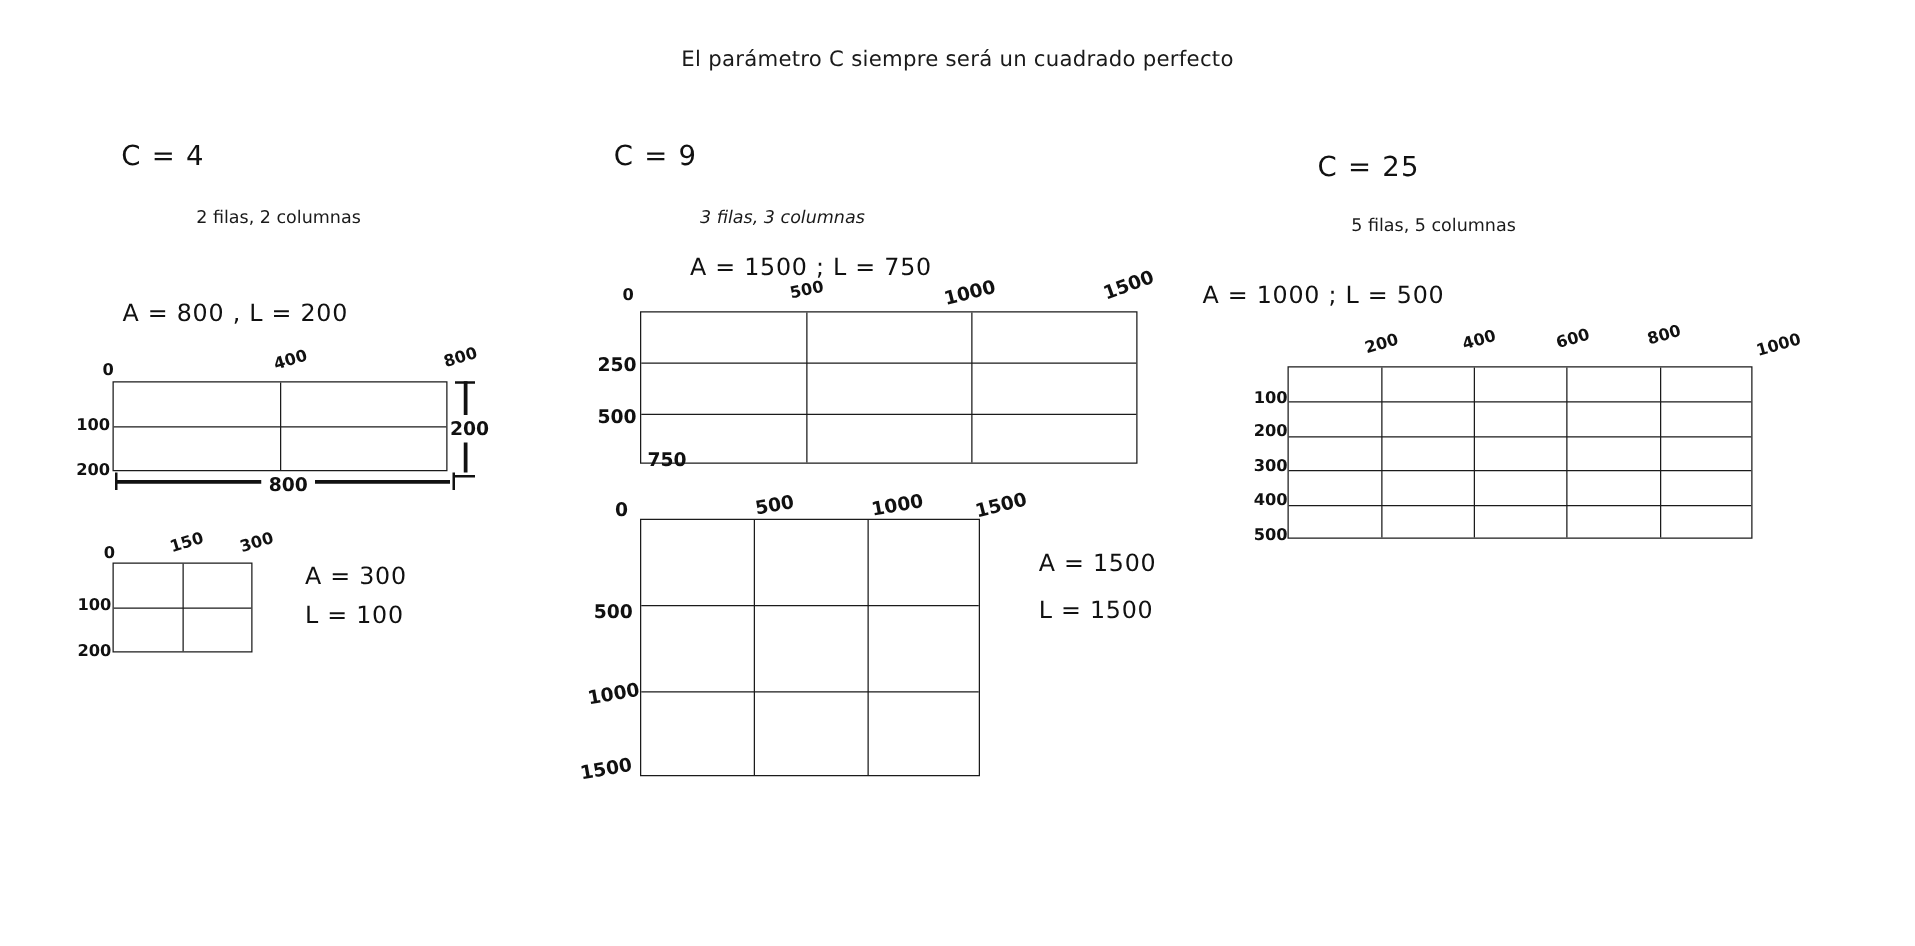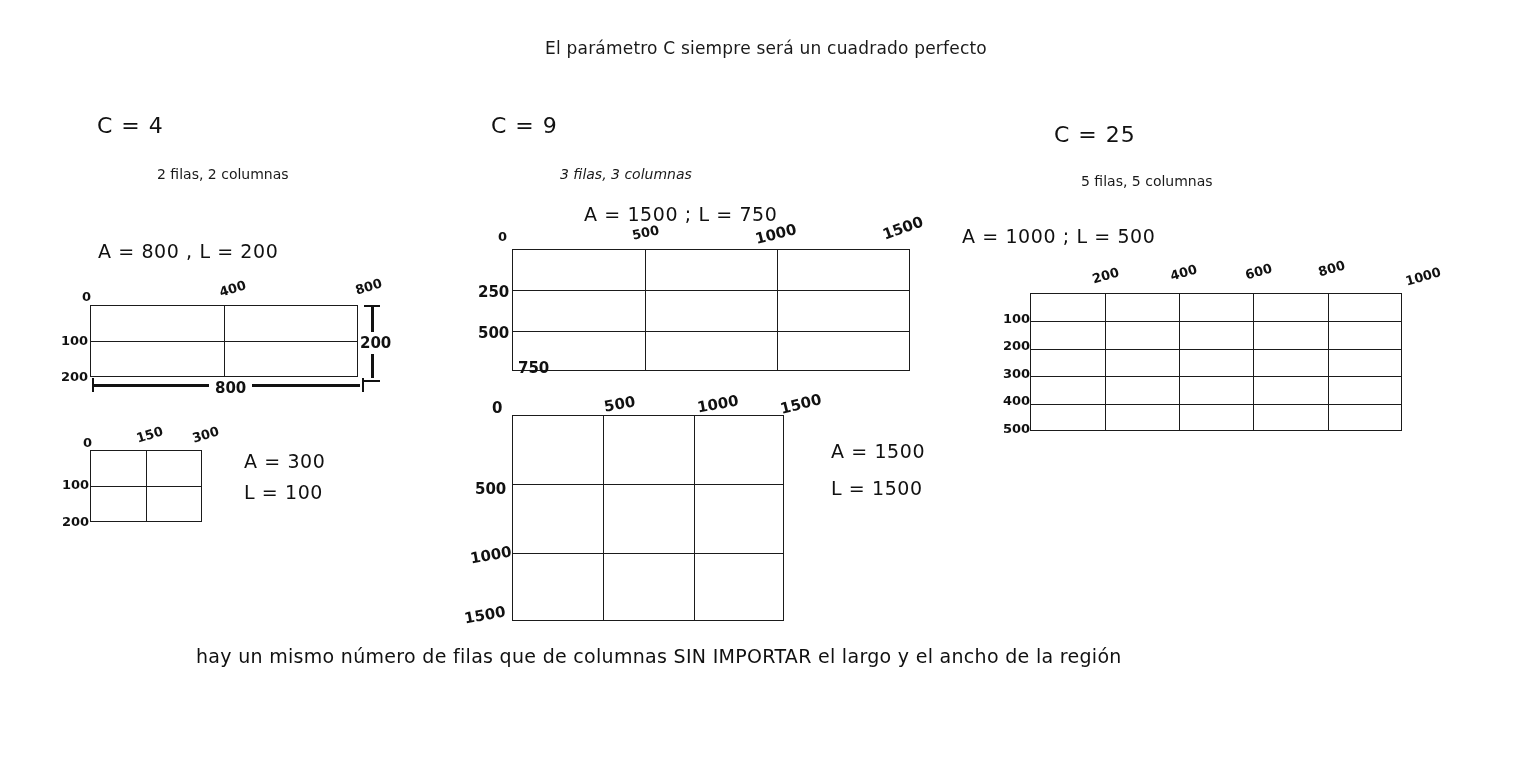--- a/index.html
+++ b/index.html
@@ -113,21 +113,21 @@
 <div class="abs tick" style="left:136px; top:427px; transform:rotate(-17deg);">150</div>
 <div class="abs tick" style="left:192px; top:427px; transform:rotate(-17deg);">300</div>
 <div class="abs tick" style="left:62px; top:477px;">100</div>
 <div class="abs tick" style="left:62px; top:514px;">200</div>
 
 <div class="abs note" style="left:244px; top:450px;">A = 300</div>
 <div class="abs note" style="left:244px; top:481px;">L = 100</div>
 
 <div class="abs case-label" style="left:491px; top:113px;">C = 9</div>
 <div class="abs case-sub" style="left:560px; top:166px;font-style:italic;">3 filas, 3 columnas</div>
-<div class="abs note" style="left:584px; top:203px;text-align:center;">A = 1500 ;  L = 750</div>
+<div class="abs note" style="left:552px; top:203px;text-align:center;">A = 1500 ;  L = 750</div>
 
 <div class="grid" style="left:512px; top:249px; width:398px; height:122px;">
   <div class="gl h" style="top:40px;"></div>
   <div class="gl h" style="top:81px;"></div>
   <div class="gl v" style="left:132px;"></div>
   <div class="gl v" style="left:264px;"></div>
 </div>
 <div class="abs tick" style="left:498px; top:229px;">0</div>
 <div class="abs tick" style="left:632px; top:225px; transform:rotate(-12deg);">500</div>
 <div class="abs tick big" style="left:755px; top:225px; transform:rotate(-14deg);">1000</div>
@@ -172,14 +172,13 @@
 <div class="abs tick" style="left:1245px; top:264px; transform:rotate(-16deg);">600</div>
 <div class="abs tick" style="left:1318px; top:261px; transform:rotate(-16deg);">800</div>
 <div class="abs tick" style="left:1405px; top:269px; transform:rotate(-16deg);">1000</div>
 <div class="abs tick" style="left:1003px; top:311px;">100</div>
 <div class="abs tick" style="left:1003px; top:338px;">200</div>
 <div class="abs tick" style="left:1003px; top:366px;">300</div>
 <div class="abs tick" style="left:1003px; top:393px;">400</div>
 <div class="abs tick" style="left:1003px; top:421px;">500</div>
 
 <div class="abs footer">
-  <div>hay un mismo número de filas que de columnas SIN IMPORTAR el largo y el ancho de la región</div>
 </div>
 
 </body></html>

